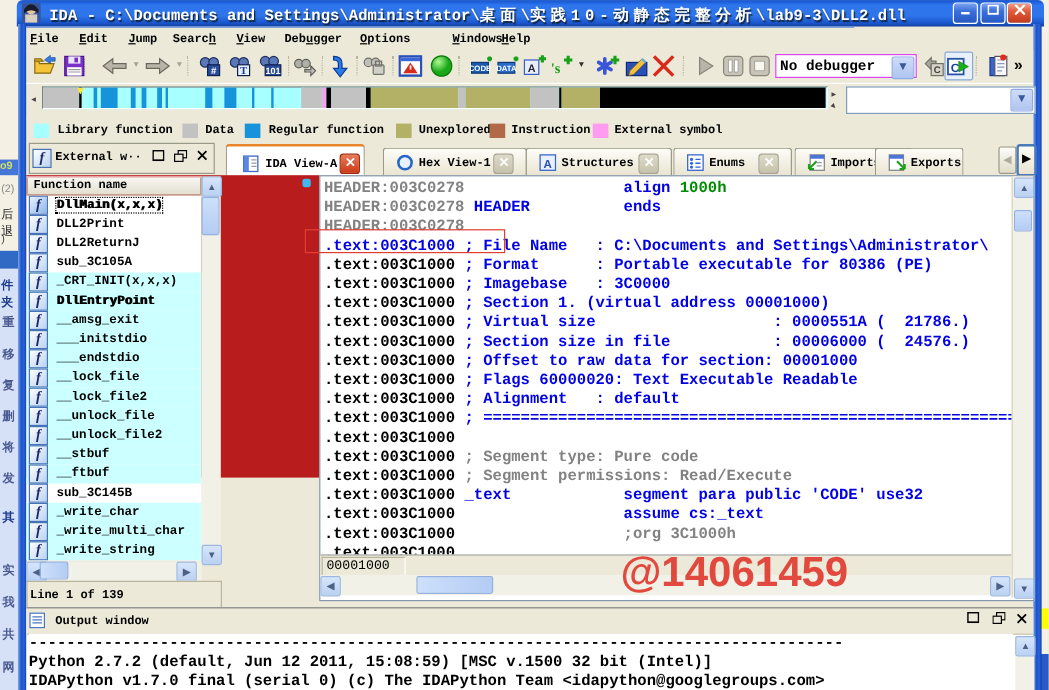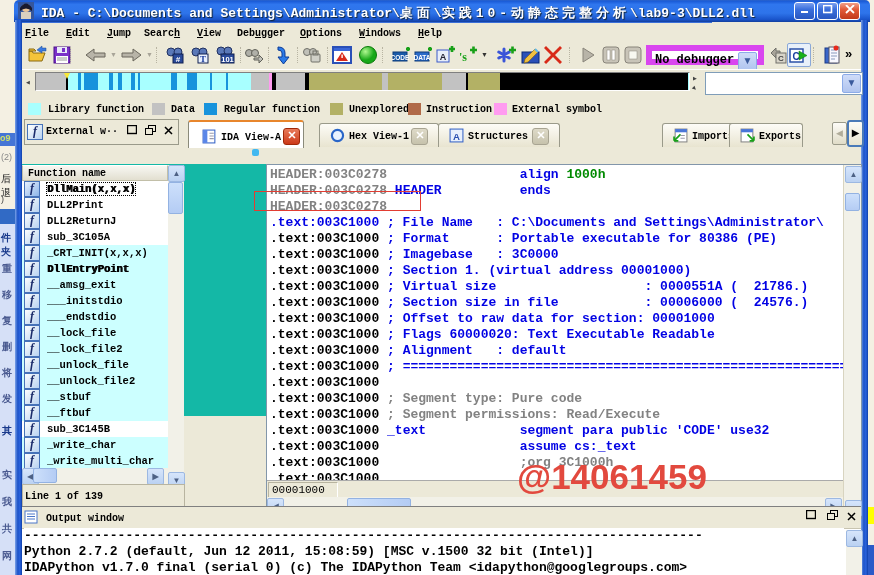--- a/index.html
+++ b/index.html
@@ -45,21 +45,21 @@
 .tab .ti{position:absolute;left:10px;top:4px;width:15px;height:15px;}
 .tab.act .ti{top:7px;left:13px;}
 .tab b{position:absolute;left:29px;top:7px;font:bold 10px "Liberation Mono",monospace;color:#000;white-space:nowrap;}
 .tab.act b{top:10px;left:32px;}
 .tclose{position:absolute;top:4px;right:10px;width:15px;height:15px;border-radius:3px;text-align:center;font:bold 9px "Liberation Sans",sans-serif;line-height:14px;}
 .tclose.red{background:linear-gradient(180deg,#e87a5a,#cc3918);border:1px solid #a02808;color:#fff;}
 .tclose.gray{background:linear-gradient(180deg,#dedac8,#c6c2ac);border:1px solid #a8a492;color:#fff;}
 
 #fhead{left:24px;top:119px;width:153px;height:24px;background:#ece9d8;border:1px solid #9a9a8a;}
 
-#main{left:22px;top:164px;width:839px;height:252px;background:#14b8a6;}
+#main{left:22px;top:146px;width:839px;height:252px;background:#b91c1c;}
 </style>
 </head>
 <body>
 <style>
 
 #fcolhead{position:absolute;left:0;top:1px;width:146px;height:16px;background:linear-gradient(180deg,#f8f7f2,#e2dfd0);border:1px solid #c2bfa8;border-top-color:#fff;font:bold 10px "Liberation Mono",monospace;padding:2px 0 0 5px;box-sizing:border-box;}
 #flist{position:absolute;left:0;top:17px;width:146px;height:304px;overflow:hidden;background:#fff;}
 .frow{position:relative;height:16px;white-space:nowrap;font:bold 10.5px "Liberation Mono",monospace;color:#000;}
 .frow.cy{background:#ccffff;}
 .ficon{position:absolute;left:2px;top:0px;width:14px;height:14px;border:1px solid #4672b8;background:linear-gradient(135deg,#fdfefe,#b8d2f0);color:#1a2a6a;font:italic bold 12px "Liberation Serif",serif;text-align:center;line-height:13px;}
@@ -144,21 +144,21 @@
 <div id="rborder" class="abs"></div>
 
 <div id="menu" class="abs">
  <span style="left:3px"><u>F</u>ile</span>
     <span style="left:44px"><u>E</u>dit</span>
     <span style="left:85px"><u>J</u>ump</span>
     <span style="left:122px">Searc<u>h</u></span>
     <span style="left:175px"><u>V</u>iew</span>
     <span style="left:215px">Deb<u>u</u>gger</span>
     <span style="left:278px"><u>O</u>ptions</span>
-    <span style="left:337px"><u>W</u>indows</span>
+    <span style="left:355px"><u>W</u>indows</span>
     <span style="left:396px"><u>H</u>elp</span>
 </div>
 
 <div id="tbar" class="abs">
  <svg class="tbi" style="left:6px" viewBox="0 0 20 20">
       <path d="M1 6 L1 16 L14 16 L17 8 L5 8 L4 6 Z" fill="#f4c43a" stroke="#8a6a10"></path>
       <path d="M1 6 L1 4 L6 4 L8 6 Z" fill="#f4c43a" stroke="#8a6a10"></path>
       <path d="M9 5 L14 1 L14 3 L18 3 L18 6 L14 6 L14 8 Z" fill="#3a7ae0" stroke="#1a4a90" stroke-width="0.5"></path>
     </svg>
  <svg class="tbi" style="left:30px" viewBox="0 0 20 20">
@@ -270,21 +270,21 @@
     </svg>
  <svg class="tbi" style="left:579px" viewBox="0 0 20 20">
       <rect x="2" y="2" width="16" height="16" rx="3" fill="#c8c4b8" stroke="#88847a"></rect>
       <rect x="6" y="5" width="3" height="10" fill="#fff" stroke="#88847a" stroke-width="0.5"></rect>
       <rect x="11" y="5" width="3" height="10" fill="#fff" stroke="#88847a" stroke-width="0.5"></rect>
     </svg>
  <svg class="tbi" style="left:601px" viewBox="0 0 20 20">
       <rect x="2" y="2" width="16" height="16" rx="3" fill="#c8c4b8" stroke="#88847a"></rect>
       <rect x="6" y="6" width="8" height="8" fill="#f8f8f0" stroke="#88847a" stroke-width="0.5"></rect>
     </svg>
- <div class="abs" style="left:624px;top:3px;width:118px;height:20px;background:#fff;border:6px solid #d946ef;font:bold 12px 'Liberation Mono',monospace;padding:2px 0 0 3px;box-sizing:border-box;">No debugger<div class="dropbtn">▼</div></div>
+ <div class="abs" style="left:624px;top:3px;width:118px;height:20px;background:#fff;border:1px solid #d946ef;font:bold 12px 'Liberation Mono',monospace;padding:2px 0 0 3px;box-sizing:border-box;">No debugger<div class="dropbtn">▼</div></div>
  <svg class="tbi" style="left:746px" viewBox="0 0 20 20">
       <path d="M3 8 L8 3 L8 6 L12 6 L12 10 L8 10 L8 13 Z" fill="#a8a49a" stroke="#70706a"></path>
       <rect x="8" y="8" width="10" height="10" fill="#d8d4c8" stroke="#70706a"></rect>
       <text x="13" y="16" font-size="8" font-weight="bold" fill="#444" text-anchor="middle" font-family="Liberation Sans">C</text>
     </svg>
  <div class="abs" style="left:765px;top:1px;width:22px;height:22px;border:1px solid #8aa8d8;background:#e8f0fa;border-radius:2px;"></div>
  <svg class="tbi" style="left:766px" viewBox="0 0 20 20">
       <rect x="2" y="4" width="13" height="13" fill="#fff" stroke="#2a50a8" stroke-width="1.5"></rect>
       <text x="8" y="15" font-size="10" font-weight="bold" fill="#1a40a0" text-anchor="middle" font-family="Liberation Sans">C</text>
       <path d="M11 6 L19 10.5 L11 15 Z" fill="#18b018" stroke="#0a700a" stroke-width="0.5"></path>
@@ -374,20 +374,33 @@
  <div class="tab" style="left:416px;width:120px;">
    <svg class="ti" viewBox="0 0 14 14">
         <rect x="1" y="1" width="12" height="12" fill="#e8f0fc" stroke="#3a66c8"></rect>
         <text x="7" y="11" font-size="9" font-weight="bold" fill="#2a50b0" text-anchor="middle" font-family="Liberation Sans">A</text>
       </svg>
    <b>Structures</b>
       <div class="tclose gray"><svg width="8" height="8" viewBox="0 0 8 8">
           <path d="M1 1 L7 7 M7 1 L1 7" stroke="#fff" stroke-width="1.6"></path>
         </svg></div>
     </div>
+ <div class="tab" style="left:539px;width:97px;">
+   <svg class="ti" viewBox="0 0 14 14">
+        <rect x="1" y="1" width="12" height="12" fill="#fff" stroke="#3a66c8"></rect>
+        <circle cx="4" cy="4.5" r="1.2" fill="#2a66d8"></circle>
+        <circle cx="4" cy="7.5" r="1.2" fill="#2a66d8"></circle>
+        <circle cx="4" cy="10.5" r="1.2" fill="#2a66d8"></circle>
+        <path d="M7 4.5 h4 M7 7.5 h4 M7 10.5 h4" stroke="#2a66d8"></path>
+      </svg>
+   <b>Enums</b>
+      <div class="tclose gray"><svg width="8" height="8" viewBox="0 0 8 8">
+          <path d="M1 1 L7 7 M7 1 L1 7" stroke="#fff" stroke-width="1.6"></path>
+        </svg></div>
+    </div>
  <div class="tab" style="left:640px;width:96px;">
    <svg class="ti" viewBox="0 0 14 14">
         <rect x="2" y="1" width="11" height="12" fill="#fff" stroke="#888"></rect>
         <rect x="2" y="1" width="11" height="3" fill="#4a76d8"></rect>
         <path d="M1 12 L7 6 M1 12 L1 8 M1 12 L5 12" stroke="#18a018" stroke-width="1.6"></path>
         <path d="M7 7 h4 M7 9.5 h4" stroke="#99a"></path>
       </svg>
    <b>Imports</b>
       <div class="tclose gray" style="right:4px;"><svg width="8" height="8" viewBox="0 0 8 8">
           <path d="M1 1 L7 7 M7 1 L1 7" stroke="#fff" stroke-width="1.6"></path>

